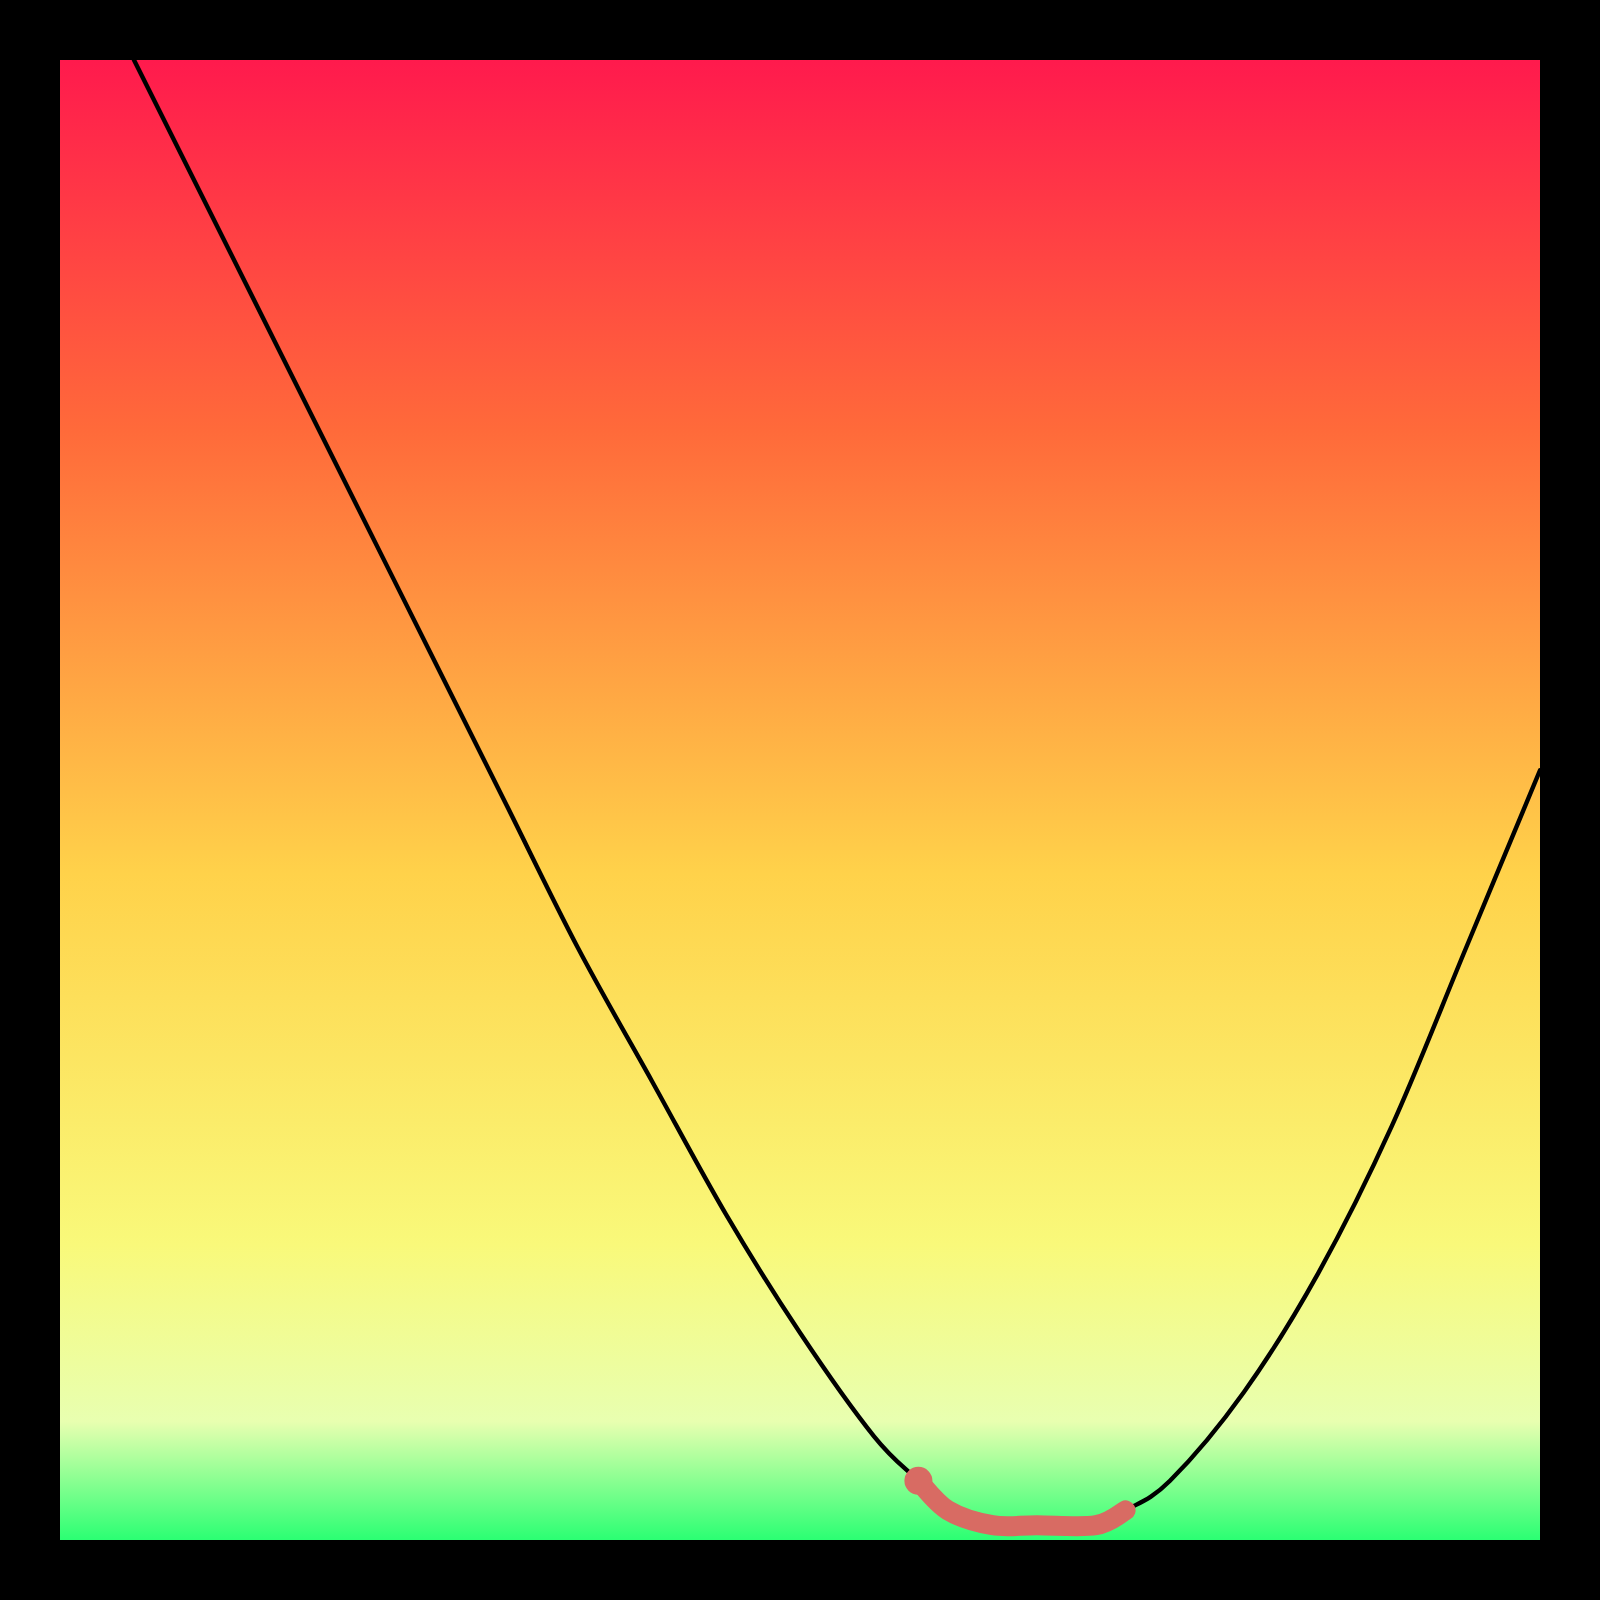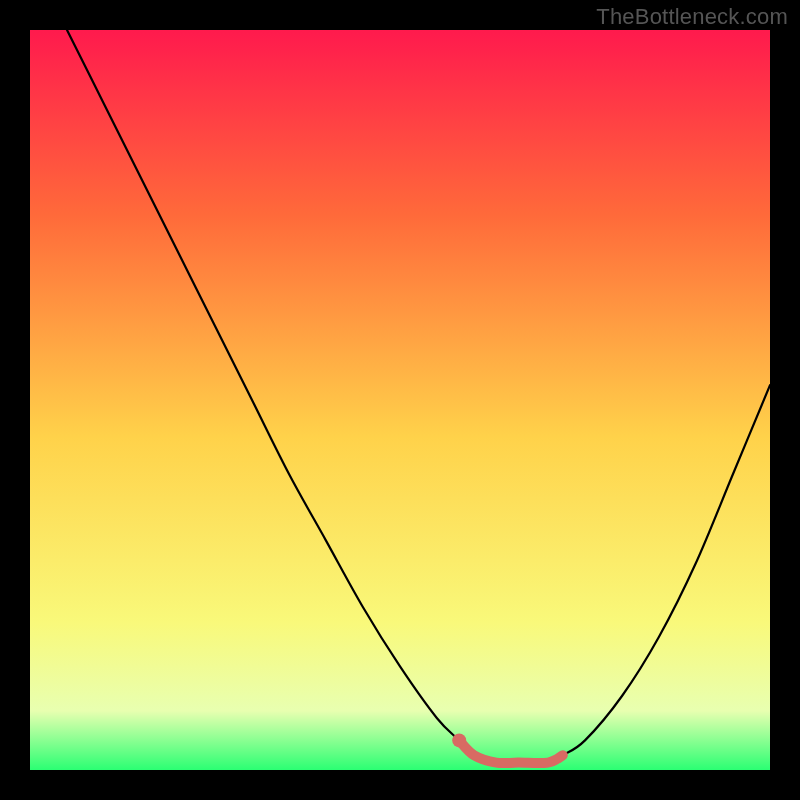--- a/index.html
+++ b/index.html
@@ -37,21 +37,20 @@
   .plot svg {
     display: block;
     width: 740px;
     height: 740px;
   }
 </style>
 </head>
 <body>
 
 <div class="frame">
-  <div class="watermark">TheBottleneck.com</div>
 
   <div class="plot">
     <svg viewBox="0 0 740 740" preserveAspectRatio="none">
       <defs>
         <linearGradient id="bg-grad" x1="0" y1="0" x2="0" y2="1">
           <stop offset="0%" stop-color="#ff1a4d"></stop>
           <stop offset="25%" stop-color="#ff6a3a"></stop>
           <stop offset="55%" stop-color="#ffd24a"></stop>
           <stop offset="80%" stop-color="#f9f97a"></stop>
           <stop offset="92%" stop-color="#e8ffb0"></stop>

